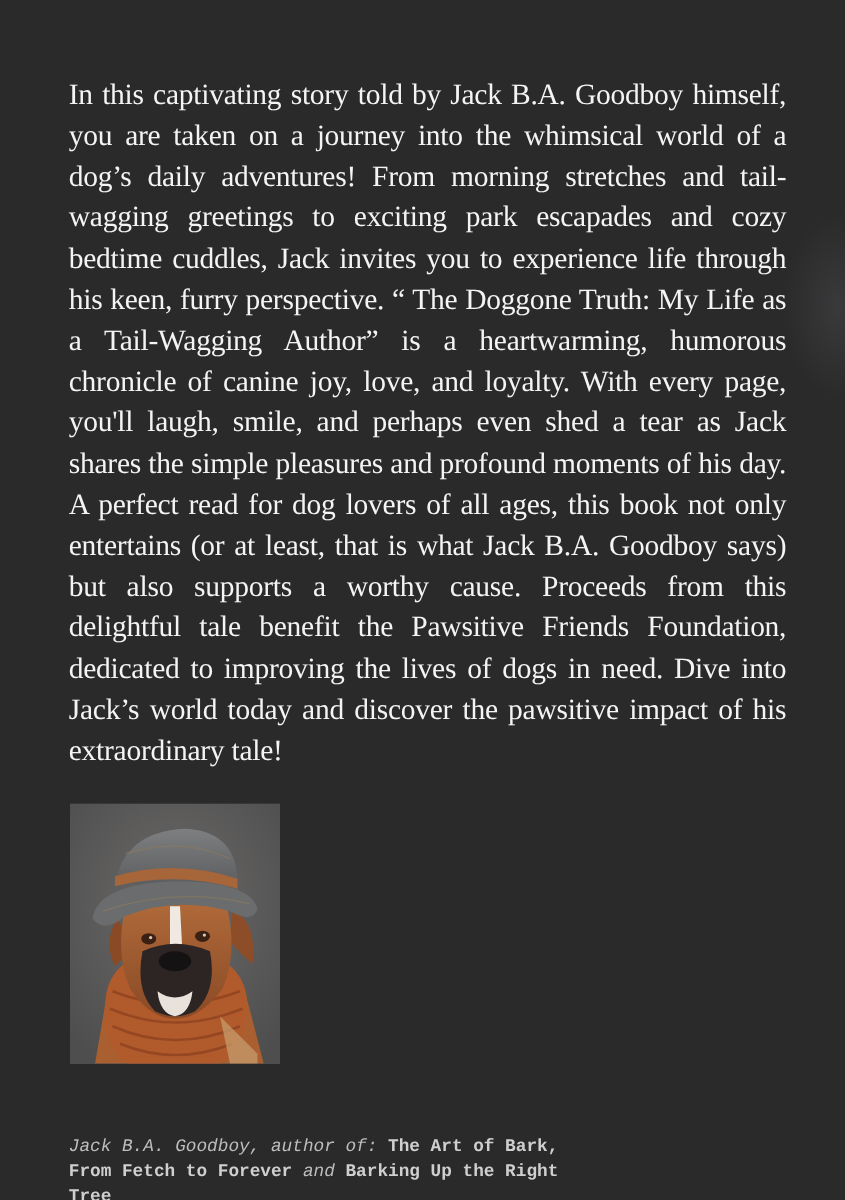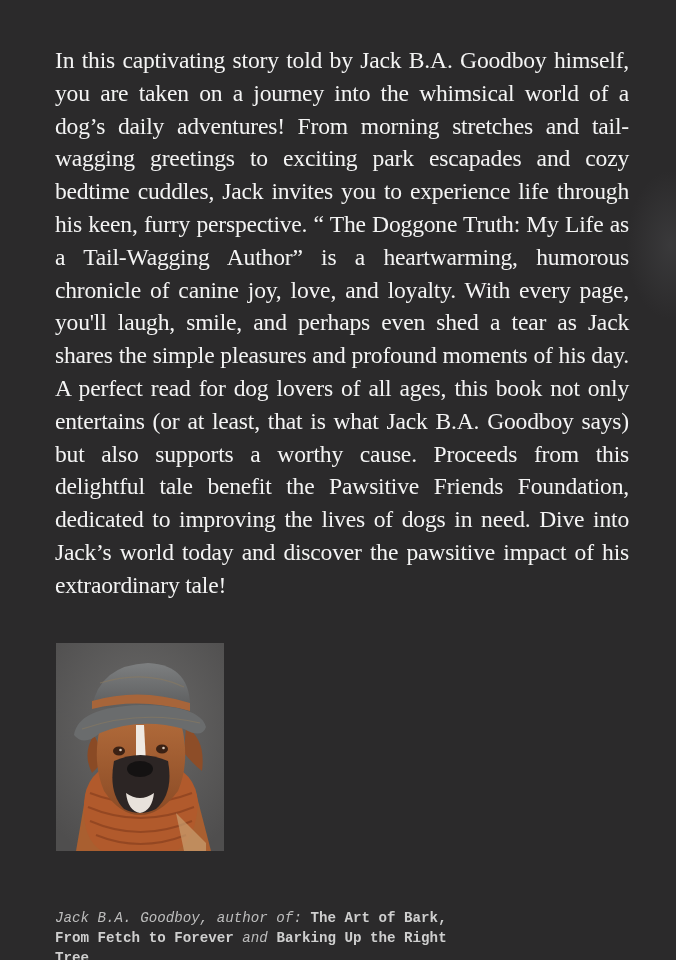--- a/index.html
+++ b/index.html
@@ -18,21 +18,21 @@
       right: -40px;
       top: 170px;
       width: 90px;
       height: 150px;
       border-radius: 50%;
       background: radial-gradient(ellipse at center, rgba(70,70,72,0.55) 0%, rgba(43,42,43,0) 70%);
     }
     .blurb {
       position: absolute;
       left: 55px;
-      top: 44px;
+      top: 60px;
       width: 574px;
       margin: 0;
       font-family: "Liberation Serif", serif;
       font-size: 23.6px;
       line-height: 32.8px;
       color: #f4f4f4;
       text-align: justify;
       letter-spacing: -0.2px;
     }
     .portrait {

